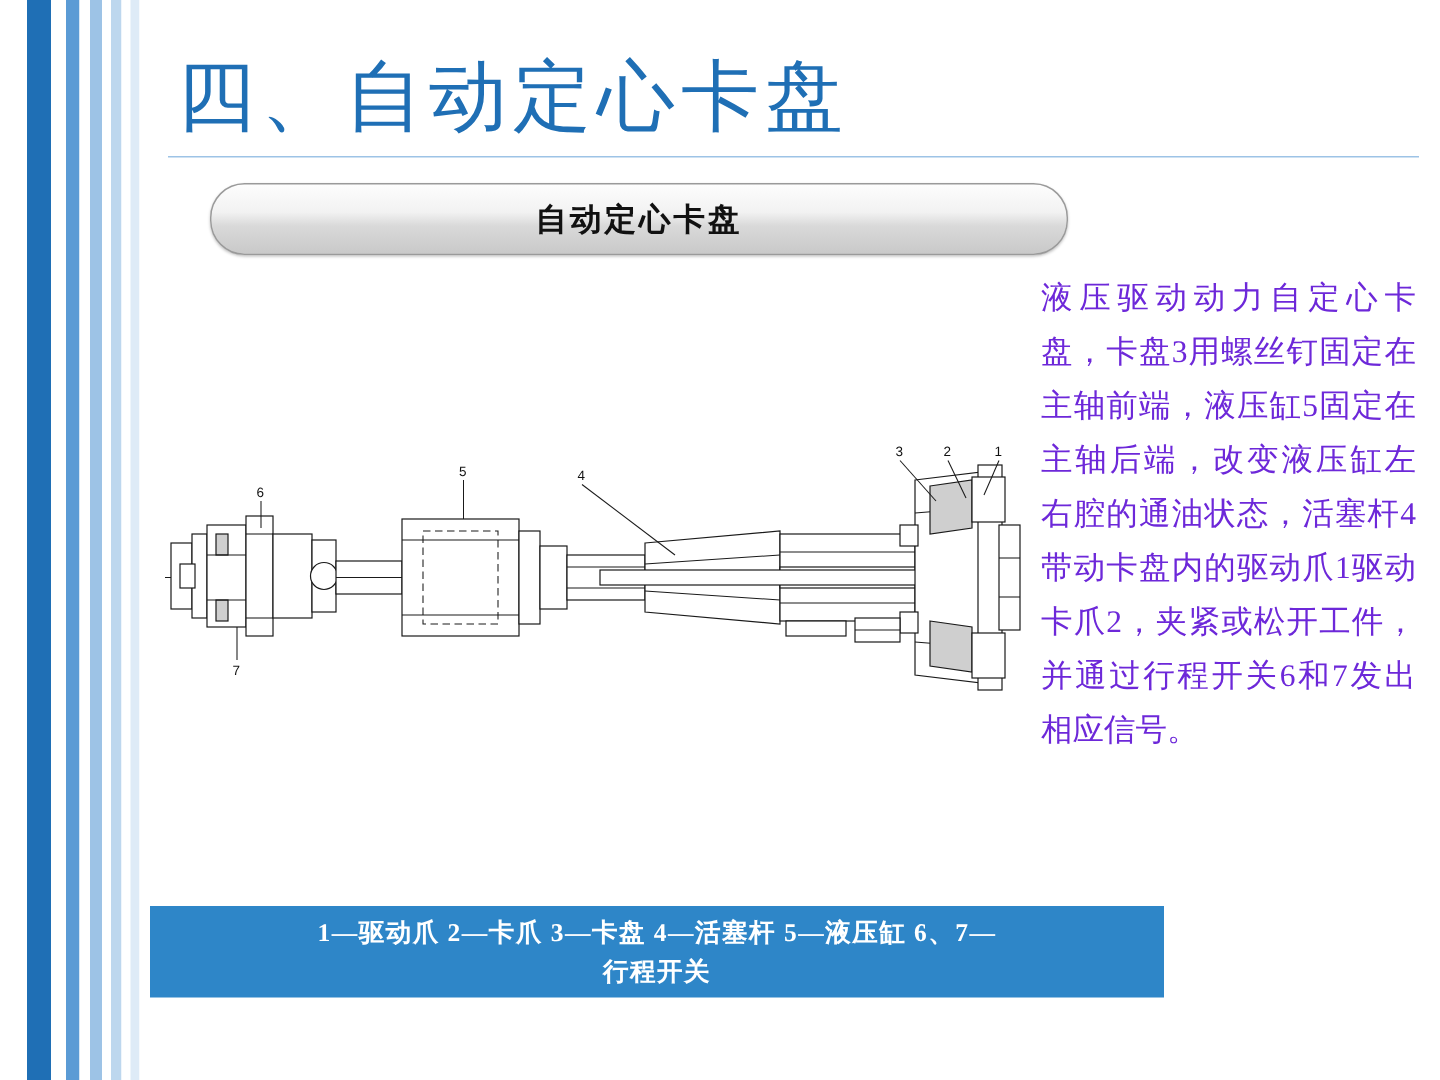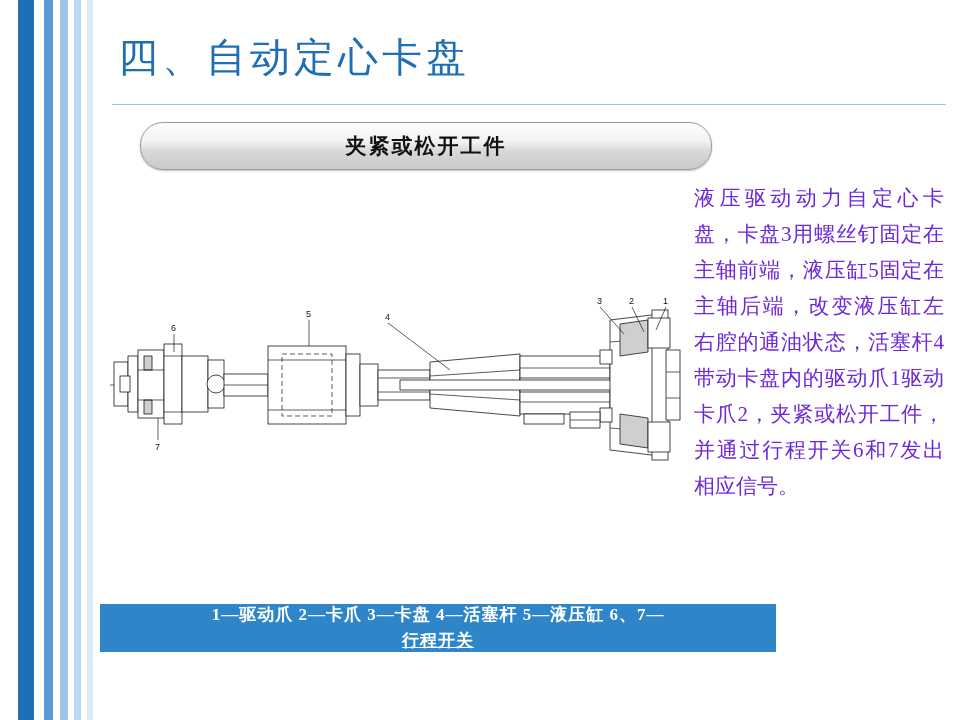--- a/index.html
+++ b/index.html
@@ -20,21 +20,21 @@
   .s6{left:60px;width:8px;background:#9dc3e6;}
   .s7{left:68px;width:6px;background:#ffffff;}
   .s8{left:74px;width:7px;background:#bdd7ee;}
   .s9{left:81px;width:6px;background:#ffffff;}
   .s10{left:87px;width:6px;background:#deebf7;}
   .s11{left:93px;width:3px;background:#ffffff;}
 
   
   .title{
     position:absolute;left:118px;top:30px;
-    font-size:40px;color:#1f6fb5;letter-spacing:4px;
+    font-size:52px;color:#1f6fb5;letter-spacing:4px;
     font-family:"Liberation Serif","DejaVu Serif",serif;
     white-space:nowrap;
   }
   .title-rule{
     position:absolute;left:112px;top:104px;width:834px;height:1px;
     background:#9dc3e6;
   }
 
   
   .banner{
@@ -57,28 +57,28 @@
   }
 
   
   .figure{
     position:absolute;left:100px;top:290px;width:590px;height:190px;
   }
   .figure svg{display:block;}
 
   
   .caption{
-    position:absolute;left:100px;top:604px;width:676px;height:48px;
+    position:absolute;left:100px;top:604px;width:676px;height:61px;
     background:#2e86c8;
     color:#ffffff;font-size:17px;font-weight:bold;
     display:flex;flex-direction:column;align-items:center;justify-content:center;
     line-height:26px;text-align:center;
   }
   .caption .l1{letter-spacing:1px;}
-  .caption .l2{letter-spacing:1px;text-decoration:underline;}
+  .caption .l2{letter-spacing:1px;}
 </style>
 </head>
 <body>
 
 <div class="stripes">
   <div class="s s1"></div>
   <div class="s s2"></div>
   <div class="s s3"></div>
   <div class="s s4"></div>
   <div class="s s5"></div>
@@ -87,21 +87,21 @@
   <div class="s s8"></div>
   <div class="s s9"></div>
   <div class="s s10"></div>
   <div class="s s11"></div>
 </div>
 
 <div class="title">四、自动定心卡盘</div>
 <div class="title-rule"></div>
 
 <div class="banner">
-  <span>夹紧或松开工件</span>
+  <span>自动定心卡盘</span>
 </div>
 
 <div class="para">液压驱动动力自定心卡盘，卡盘3用螺丝钉固定在主轴前端，液压缸5固定在主轴后端，改变液压缸左右腔的通油状态，活塞杆4带动卡盘内的驱动爪1驱动卡爪2，夹紧或松开工件，并通过行程开关6和7发出相应信号。</div>
 
 <div class="figure">
 <svg width="590" height="190" viewBox="0 0 590 190" xmlns="http://www.w3.org/2000/svg">
   <defs>
     <style>
       .ln{stroke:#1a1a1a;stroke-width:1;fill:none;}
       .lt{stroke:#1a1a1a;stroke-width:0.7;fill:none;}

